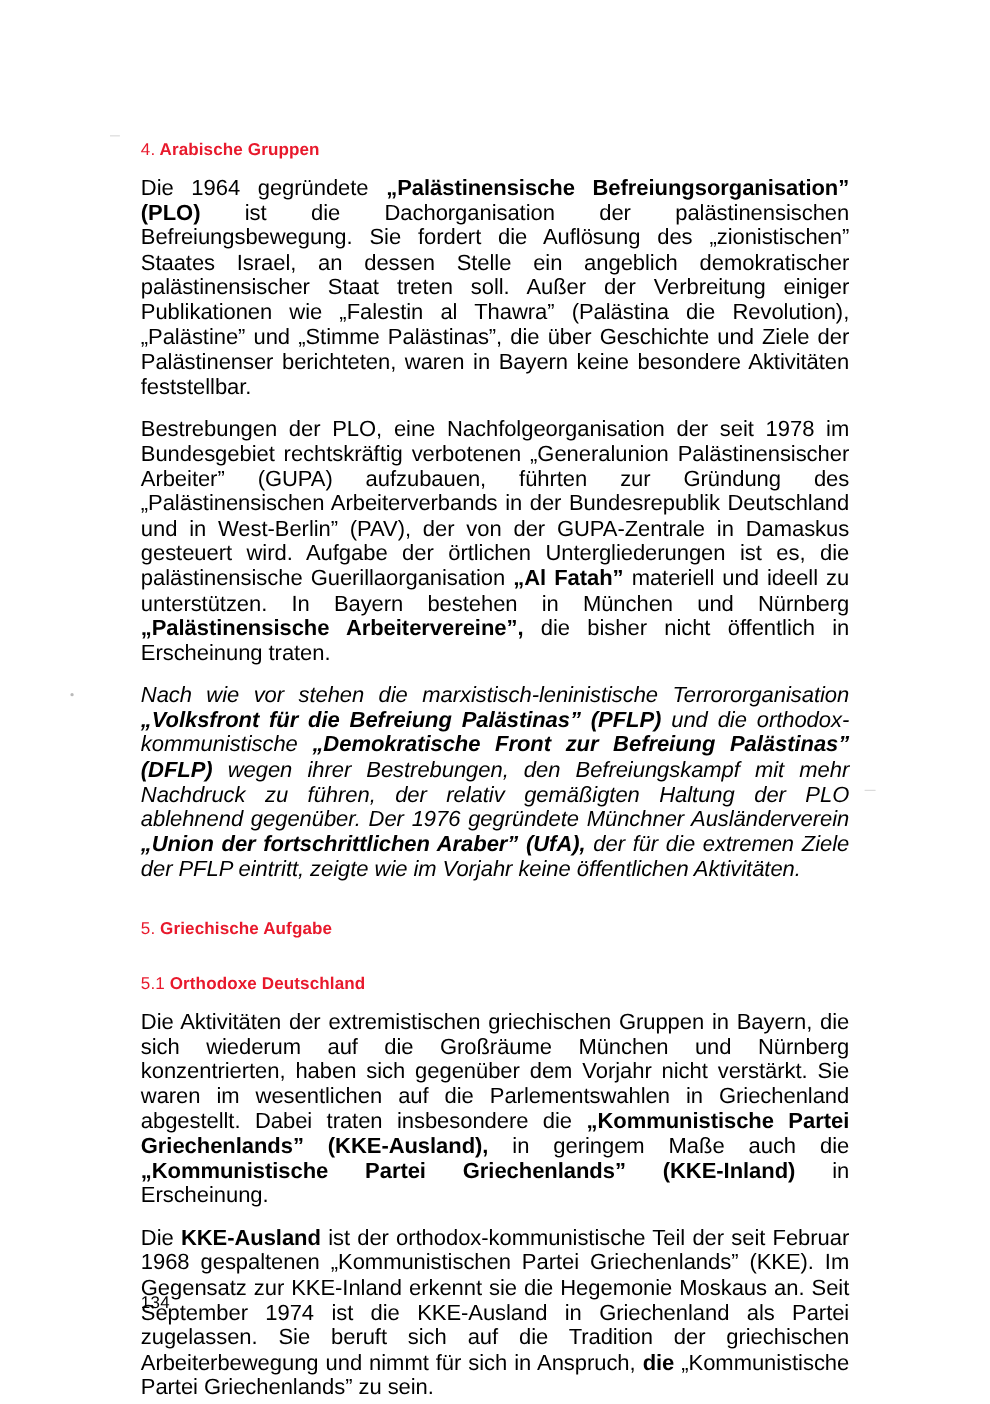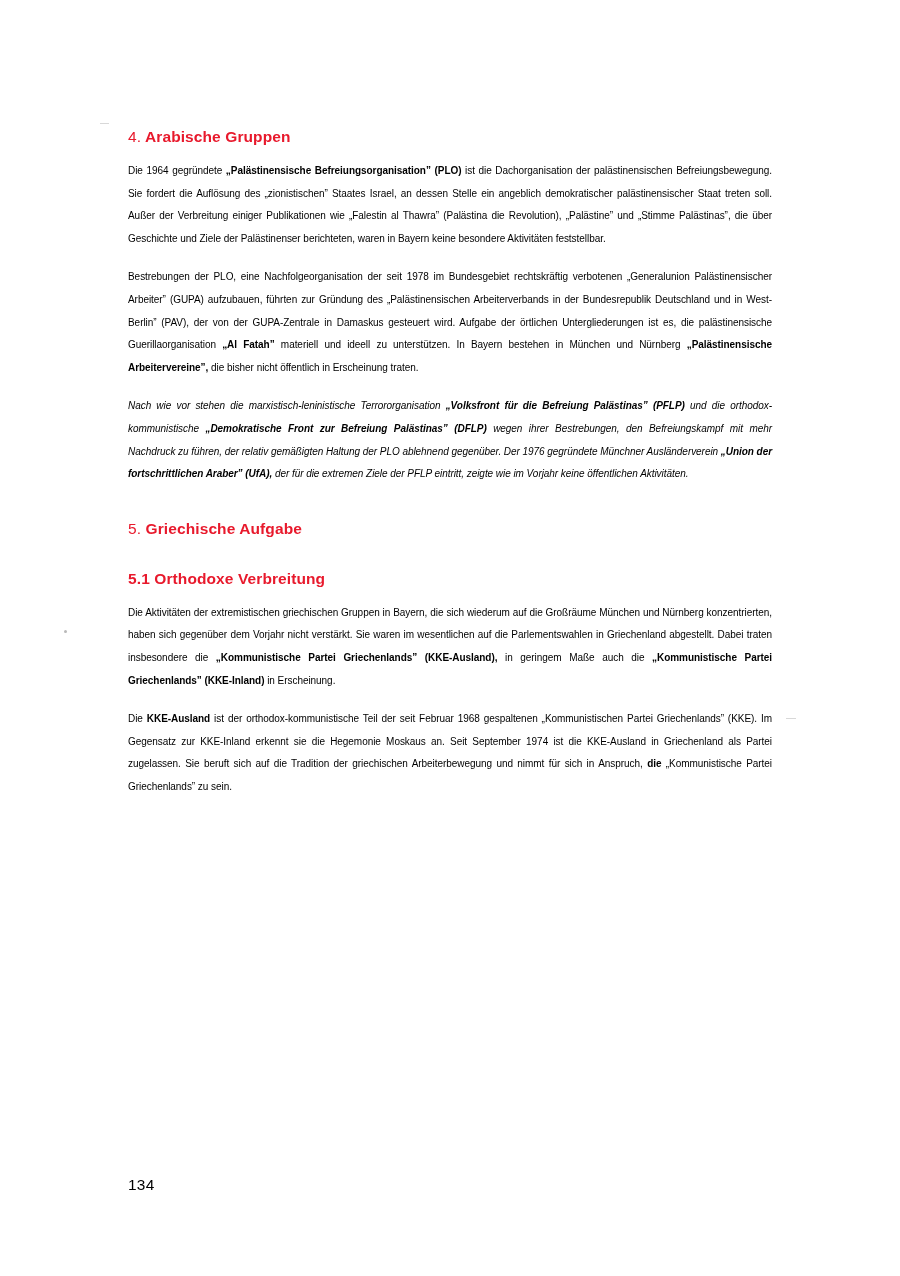--- a/index.html
+++ b/index.html
@@ -35,24 +35,24 @@
     font-weight: normal;
   }
   h3.sub-heading {
     color: #e8192c;
     font-size: 15.5px;
     font-weight: bold;
     margin: 0 0 14px 0;
     letter-spacing: 0.1px;
   }
   h3.sub-heading .num {
-    font-weight: bold;
+    font-weight: normal;
   }
   p.body-text {
-    font-size: 10px;
+    font-size: 20px;
     line-height: 22.6px;
     margin: 0 0 16px 0;
     text-align: justify;
     text-justify: inter-word;
     hyphens: manual;
     letter-spacing: -0.05px;
   }
   p.body-text.last {
     margin-bottom: 0;
     font-style: italic;
@@ -119,21 +119,21 @@
 
     <h2 class="section-heading">
       <span class="num">5.</span>
       <span>Griechische Aufgabe</span>
     </h2>
 
     <div class="gap-mid"></div>
 
     <h3 class="sub-heading">
       <span class="num">5.1</span>
-      <span>Orthodoxe Verbreitung</span>
+      <span>Orthodoxe Deutschland</span>
     </h3>
 
     <p class="body-text"><span>Die Aktivitäten der extremistischen griechischen Gruppen in Bayern, die sich wiederum auf die Großräume München und Nürnberg konzentrierten, haben sich gegenüber dem Vorjahr nicht verstärkt. Sie waren im wesentlichen auf die Parlementswahlen in Griechenland abgestellt. Dabei traten insbesondere die </span><b>„Kommunistische Partei Griechenlands” (KKE-Ausland),</b><span> in geringem Maße auch die </span><b>„Kommunistische Partei Griechenlands” (KKE-Inland)</b><span> in Erscheinung.</span></p>
 
     <p class="body-text"><span>Die </span><b>KKE-Ausland</b><span> ist der orthodox-kommunistische Teil der seit Februar 1968 gespaltenen „Kommunistischen Partei Griechenlands” (KKE). Im Gegensatz zur KKE-Inland erkennt sie die Hegemonie Moskaus an. Seit September 1974 ist die KKE-Ausland in Griechenland als Partei zugelassen. Sie beruft sich auf die Tradition der griechischen Arbeiterbewegung und nimmt für sich in Anspruch, </span><b>die</b><span> „Kommunistische Partei Griechenlands” zu sein.</span></p>
 
 
   </div>
 
   <div class="page-number">134</div>

